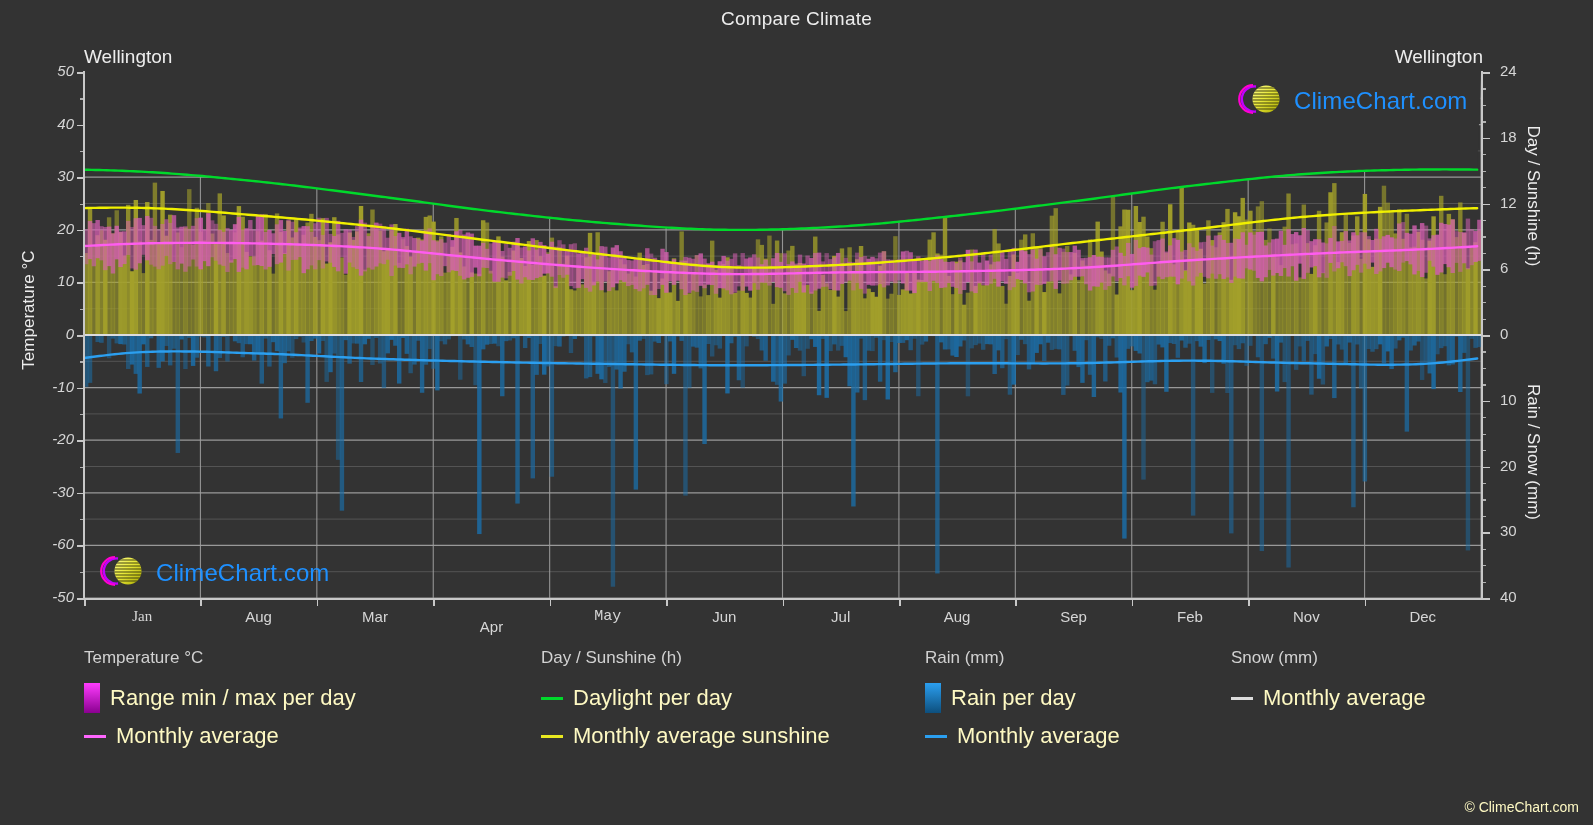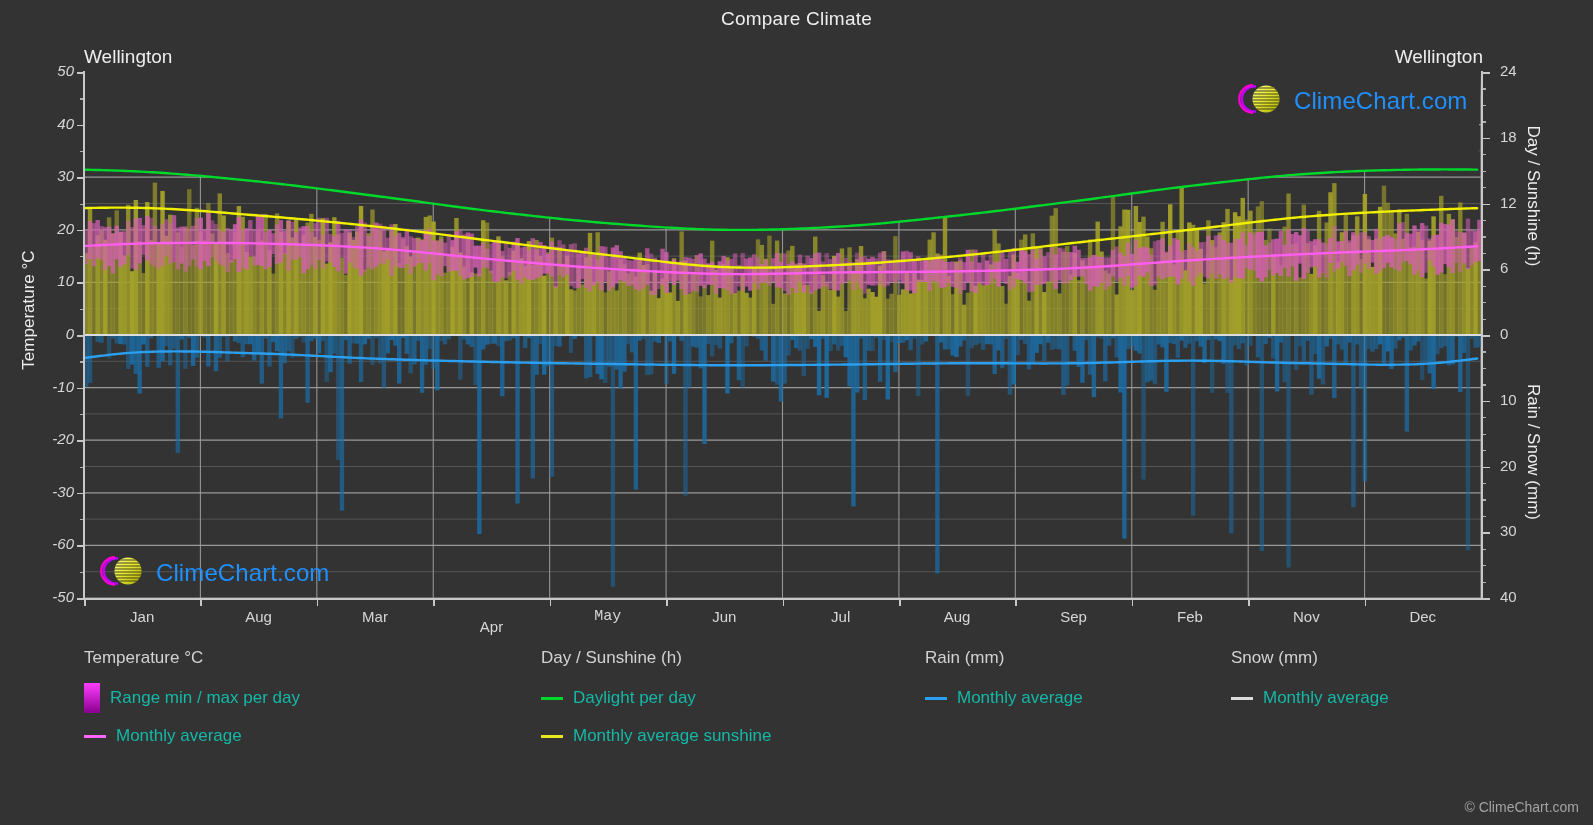--- a/index.html
+++ b/index.html
@@ -152,42 +152,42 @@
     margin-bottom: 11px;
     white-space: nowrap;
   }
   .legend-row {
     display: flex;
     align-items: center;
     height: 38px;
     white-space: nowrap;
   }
   .legend-label {
-    font-size: 17px;
-    color: #14b8a6;
+    font-size: 22px;
+    color: #fef9c3;
   }
   .swatch-box {
     width: 16px;
     height: 30px;
     margin-right: 10px;
     flex: 0 0 auto;
   }
   .swatch-line {
     width: 22px;
     height: 3px;
     margin-right: 10px;
     margin-left: 0px;
     flex: 0 0 auto;
   }
   .copyright {
     position: absolute;
     right: 14px;
     bottom: 10px;
     font-size: 14px;
-    color: #a3a3a3;
+    color: #fef9c3;
   }
 </style>
 </head>
 <body>
 
 <div id="root">
 
   <div class="chart-title">Compare Climate</div>
 
   <div class="station-left">Wellington</div>
@@ -1415,21 +1415,21 @@
       <div class="tickmark" style="left: 1481px; top: 384.312px; width: 5px; height: 1.3px; opacity: 0.85;"></div>
       <div class="tickmark" style="left: 1481px; top: 417.188px; width: 5px; height: 1.3px; opacity: 0.85;"></div>
       <div class="tickmark" style="left: 1481px; top: 433.625px; width: 5px; height: 1.3px; opacity: 0.85;"></div>
       <div class="tickmark" style="left: 1481px; top: 450.062px; width: 5px; height: 1.3px; opacity: 0.85;"></div>
       <div class="tickmark" style="left: 1481px; top: 482.938px; width: 5px; height: 1.3px; opacity: 0.85;"></div>
       <div class="tickmark" style="left: 1481px; top: 499.375px; width: 5px; height: 1.3px; opacity: 0.85;"></div>
       <div class="tickmark" style="left: 1481px; top: 515.812px; width: 5px; height: 1.3px; opacity: 0.85;"></div>
       <div class="tickmark" style="left: 1481px; top: 548.688px; width: 5px; height: 1.3px; opacity: 0.85;"></div>
       <div class="tickmark" style="left: 1481px; top: 565.125px; width: 5px; height: 1.3px; opacity: 0.85;"></div>
       <div class="tickmark" style="left: 1481px; top: 581.562px; width: 5px; height: 1.3px; opacity: 0.85;"></div>
-      <div class="tick-label tick-x" style="left: 97.2083px; top: 608px;">Jan</div>
+      <div class="tick-label tick-x" style="left: 97.2083px; top: 608px; font-family: Liberation Serif, serif;">Jan</div>
       <div class="tickmark" style="left: 84px; top: 598px; width: 1.6px; height: 8px;"></div>
       <div class="tick-label tick-x" style="left: 213.625px; top: 608px;">Aug</div>
       <div class="tickmark" style="left: 200.417px; top: 598px; width: 1.6px; height: 8px;"></div>
       <div class="tick-label tick-x" style="left: 330.042px; top: 608px;">Mar</div>
       <div class="tickmark" style="left: 316.833px; top: 598px; width: 1.6px; height: 8px;"></div>
       <div class="tick-label tick-x" style="left: 446.458px; top: 618px;">Apr</div>
       <div class="tickmark" style="left: 433.25px; top: 598px; width: 1.6px; height: 8px;"></div>
       <div class="tick-label tick-x" style="left: 562.875px; top: 608px; font-family: Liberation Mono, monospace;">May</div>
       <div class="tickmark" style="left: 549.667px; top: 598px; width: 1.6px; height: 8px;"></div>
       <div class="tick-label tick-x" style="left: 679.292px; top: 608px;">Jun</div>
@@ -1534,20 +1534,24 @@
           <span class="legend-label">Daylight per day</span>
         </div>
         <div class="legend-row">
           <span class="swatch-line" style="background: rgb(232, 232, 32);"></span>
           <span class="legend-label">Monthly average sunshine</span>
         </div>
       </div>
       <div class="legend-col" style="left: 925px;">
         <div class="legend-head">Rain (mm)</div>
         <div class="legend-row">
+          <span class="swatch-box" style="background: linear-gradient(rgb(43, 159, 240) 0%, rgb(13, 79, 125) 100%);"></span>
+          <span class="legend-label">Rain per day</span>
+        </div>
+        <div class="legend-row">
           <span class="swatch-line" style="background: rgb(43, 159, 240);"></span>
           <span class="legend-label">Monthly average</span>
         </div>
       </div>
       <div class="legend-col" style="left: 1231px;">
         <div class="legend-head">Snow (mm)</div>
         <div class="legend-row">
           <span class="swatch-line" style="background: rgb(220, 220, 220);"></span>
           <span class="legend-label">Monthly average</span>
         </div>

